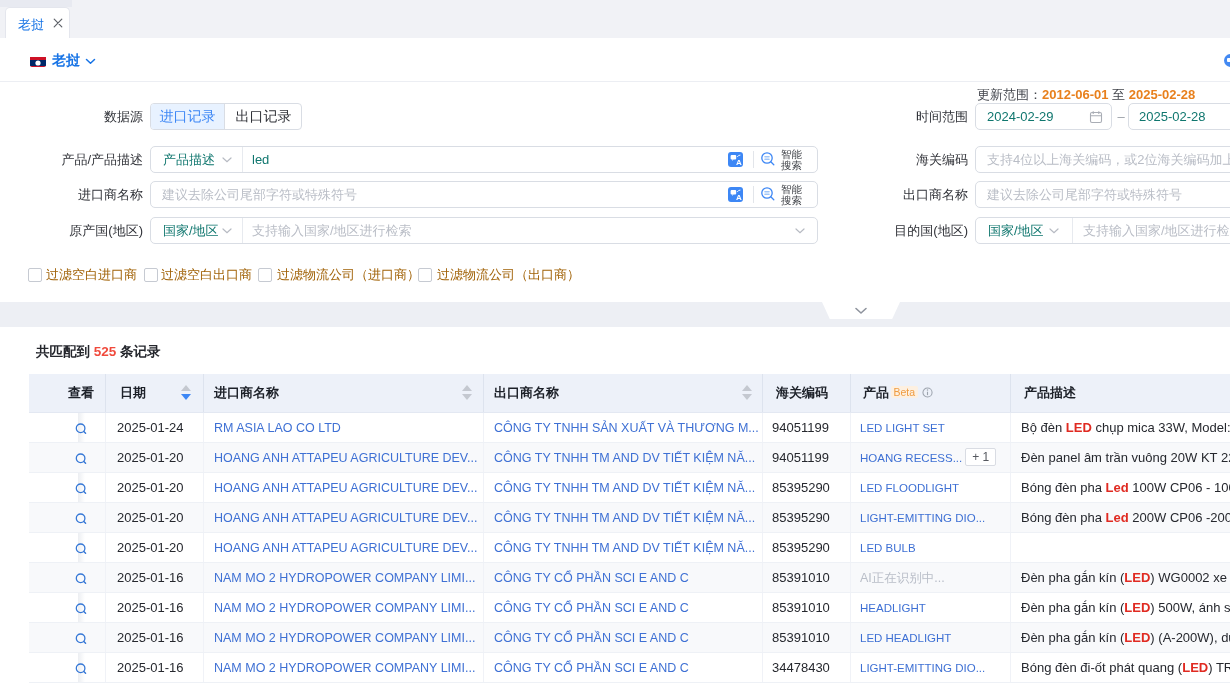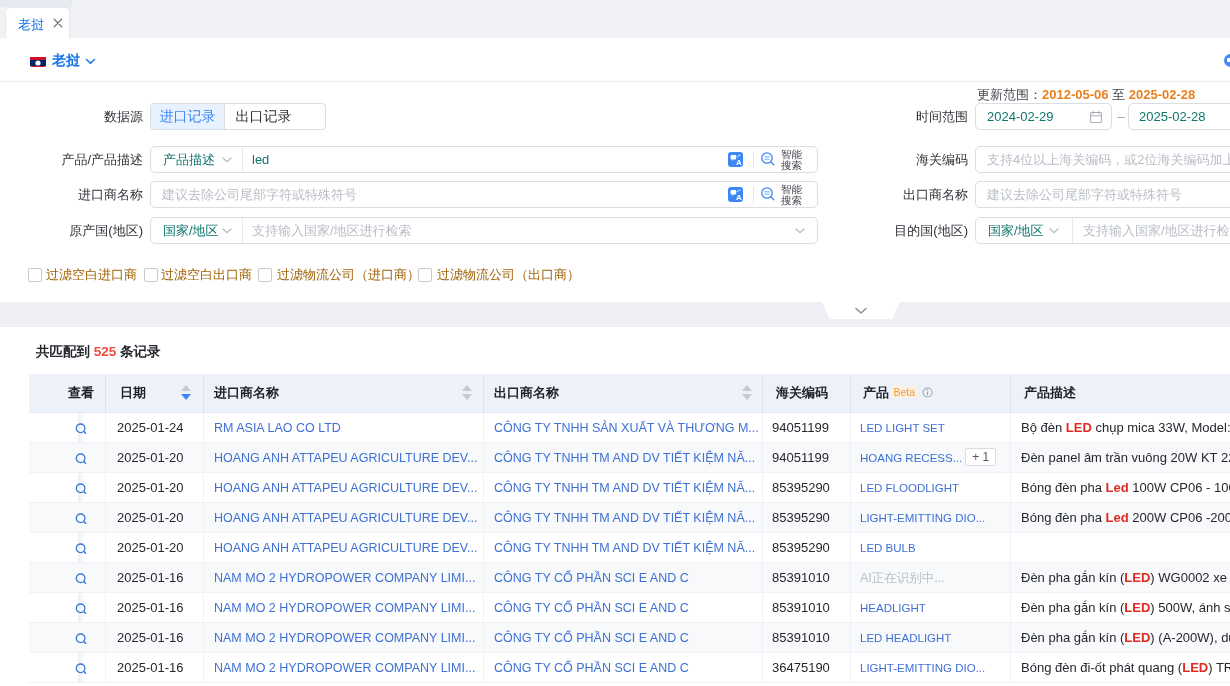--- a/index.html
+++ b/index.html
@@ -29,21 +29,21 @@
 .lblL { left:0; width:143px; }
 .lblR { left:825px; width:143px; }
 
 .ipt { position:absolute; background:#fff; border:1px solid #d9dde4; border-radius:5px; height:27px; }
 .ph { position:absolute; top:0; height:25px; line-height:25px; font-size:13px; color:#b9bdc6; white-space:nowrap; }
 .txt { position:absolute; top:0; height:25px; line-height:25px; font-size:13px; color:#0f766e; white-space:nowrap; }
 .selchev { position:absolute; }
 .grpdiv { position:absolute; top:0; width:1px; height:25px; background:#e7eaef; }
 
 
-#toggle { left:150px; top:21px; width:176px; height:27px; border:1px solid #d9dde4; border-radius:4px; background:#fff; font-size:14px; }
+#toggle { left:150px; top:21px; width:152px; height:27px; border:1px solid #d9dde4; border-radius:4px; background:#fff; font-size:14px; }
 #toggle .a { position:absolute; left:0; top:0; width:74px; height:25px; line-height:25px; text-align:center; background:#e8f2ff; color:#3d87f5; border-right:1px solid #d9dde4; border-radius:3px 0 0 3px; }
 #toggle .b { position:absolute; left:75px; top:0; width:75px; height:25px; line-height:25px; text-align:center; color:#303238; }
 
 
 .sfx { position:absolute; }
 
 
 .cb { position:absolute; top:186px; width:14px; height:14px; border:1px solid #c6cad2; border-radius:2px; background:#fff; }
 .cbl { position:absolute; top:185px; height:16px; line-height:16px; font-size:13px; color:#a16207; white-space:nowrap; }
 
@@ -108,21 +108,21 @@
         <circle cx="8" cy="6" r="2.6" fill="#fff"></circle>
       </svg>
   </div>
   <span class="abs" id="cname">老挝</span>
   <svg class="abs" id="cchev" width="11" height="7" viewBox="0 0 11 7">
       <path d="M1.5 1.5 L5.5 5.2 L9.5 1.5" stroke="#1673e6" stroke-width="1.5" fill="none" stroke-linecap="round" stroke-linejoin="round"></path>
     </svg>
 </div>
 
 <div class="abs" id="filter">
-  <div class="abs" id="updrange">更新范围：<b>2012-05-06</b> 至 <b>2025-02-28</b></div>
+  <div class="abs" id="updrange">更新范围：<b>2012-06-01</b> 至 <b>2025-02-28</b></div>
 
   <div class="abs lbl lblL" style="top:21px;">数据源</div>
   <div class="abs" id="toggle">
       <div class="a">进口记录</div>
       <div class="b">出口记录</div>
     </div>
   <div class="abs lbl lblR" style="top:21px;">时间范围</div>
   <div class="ipt" style="left:975px; top:21px; width:137px;">
     <span class="txt" style="left:11px;">2024-02-29</span>
     <svg class="abs" style="left:113px; top:6px;" width="14" height="14" viewBox="0 0 14 14">
@@ -362,19 +362,19 @@
     <div></div>
   </div>
   <div class="row">
     <div class="c1"><svg style="vertical-align:middle" width="14" height="14" viewBox="0 0 14 14">
           <circle cx="6.6" cy="6.3" r="4.3" fill="none" stroke="#3577d6" stroke-width="1.3"></circle>
           <path d="M9.8 9.5 L11.6 11.3" stroke="#3577d6" stroke-width="1.4" stroke-linecap="round"></path>
         </svg></div>
     <div class="c2">2025-01-16</div>
     <div class="c3"><span class="lk">NAM MO 2 HYDROPOWER COMPANY LIMI...</span></div>
     <div class="c4"><span class="lk">CÔNG TY CỔ PHẦN SCI E AND C</span></div>
-    <div class="c5">36475190</div>
+    <div class="c5">34478430</div>
     <div class="c6"><span class="lk">LIGHT-EMITTING DIO...</span></div>
     <div class="c7">Bóng đèn đi-ốt phát quang (<span class="red">LED</span>) TR...</div>
     <div></div>
   </div>
   <div class="row st" style="height:3px; border-bottom:none; background:#fff;"></div>
 </div>
 
 </body></html>

